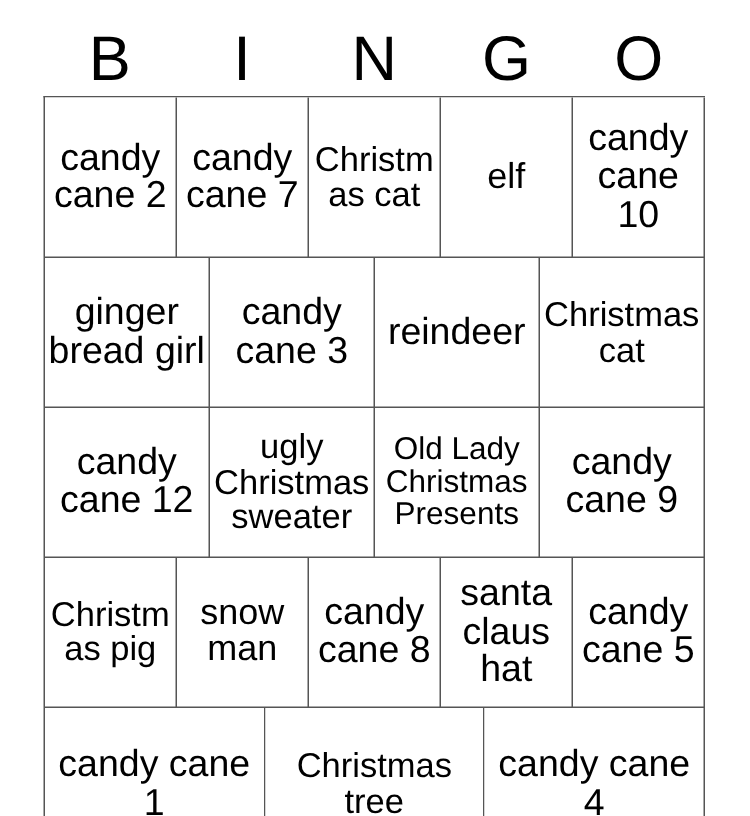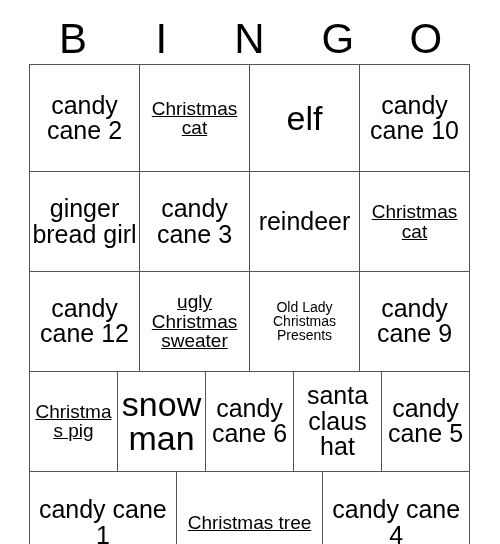--- a/index.html
+++ b/index.html
@@ -86,43 +86,46 @@
     display: block;
     width: 100%;
     line-height: 1.02;
     word-wrap: break-word;
     overflow-wrap: break-word;
     hyphens: none;
   }
 
   
   .sz-xl  { font-size: 37px; }   
-  .sz-lg  { font-size: 34px; }   
+  .sz-lg  { font-size: 24px; }   
   .sz-md  { font-size: 25px; }   
-  .sz-sm  { font-size: 19px; text-decoration: underline; }   
-  .sz-xs  { font-size: 14px; }   
+  .sz-sm  { font-size: 23px; }   
+  .sz-xs  { font-size: 21px; }   
 </style>
 </head>
 <body>
 
 <div class="bingo-card">
 
   <div class="header-row">
     <div class="header-letter">B</div>
     <div class="header-letter">I</div>
     <div class="header-letter">N</div>
     <div class="header-letter">G</div>
     <div class="header-letter">O</div>
   </div>
 
   <div class="grid">
 
     <div class="grid-row r1">
       <div class="cell">
           <span class="cell-text sz-md">candy cane 2</span>
+        </div>
+      <div class="cell">
+          <span class="cell-text sz-md">candy cane 7</span>
         </div>
       <div class="cell">
           <span class="cell-text sz-sm">Christmas cat</span>
         </div>
       <div class="cell">
           <span class="cell-text sz-lg">elf</span>
         </div>
       <div class="cell">
           <span class="cell-text sz-md">candy cane 10</span>
         </div>
@@ -159,21 +162,21 @@
     </div>
 
     <div class="grid-row r4">
       <div class="cell">
           <span class="cell-text sz-sm">Christmas pig</span>
         </div>
       <div class="cell">
           <span class="cell-text sz-lg">snow man</span>
         </div>
       <div class="cell">
-          <span class="cell-text sz-md">candy cane 6</span>
+          <span class="cell-text sz-md">candy cane 8</span>
         </div>
       <div class="cell">
           <span class="cell-text sz-md">santa claus hat</span>
         </div>
       <div class="cell">
           <span class="cell-text sz-md">candy cane 5</span>
         </div>
     </div>
 
     <div class="grid-row r5">

